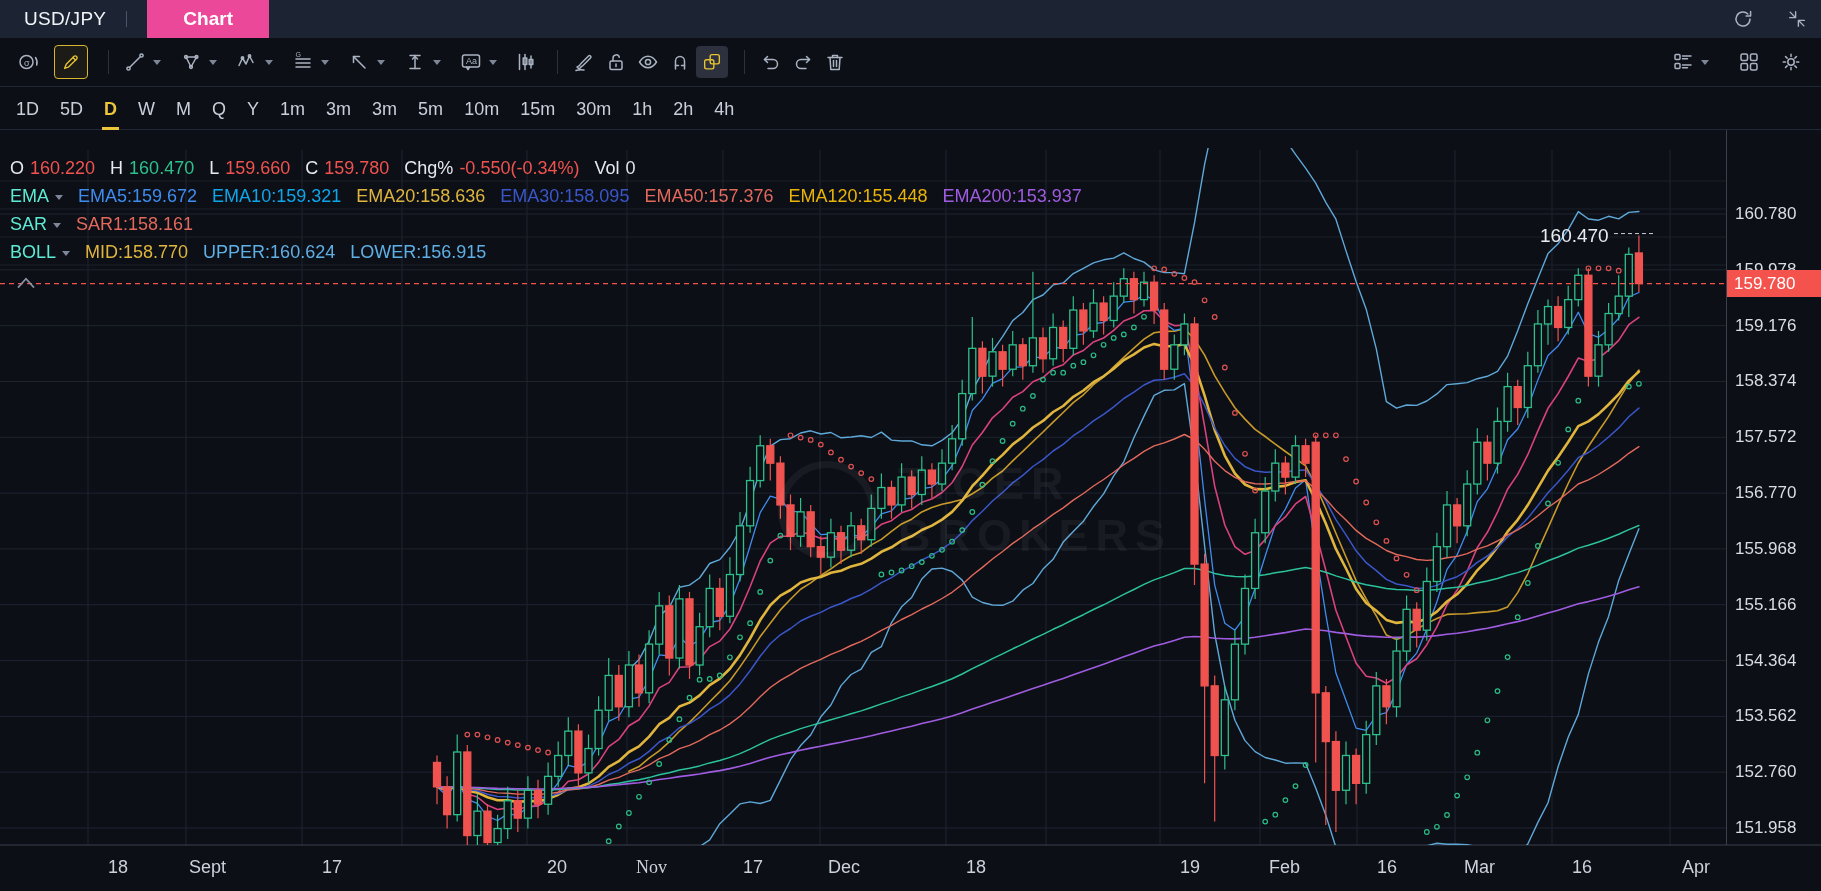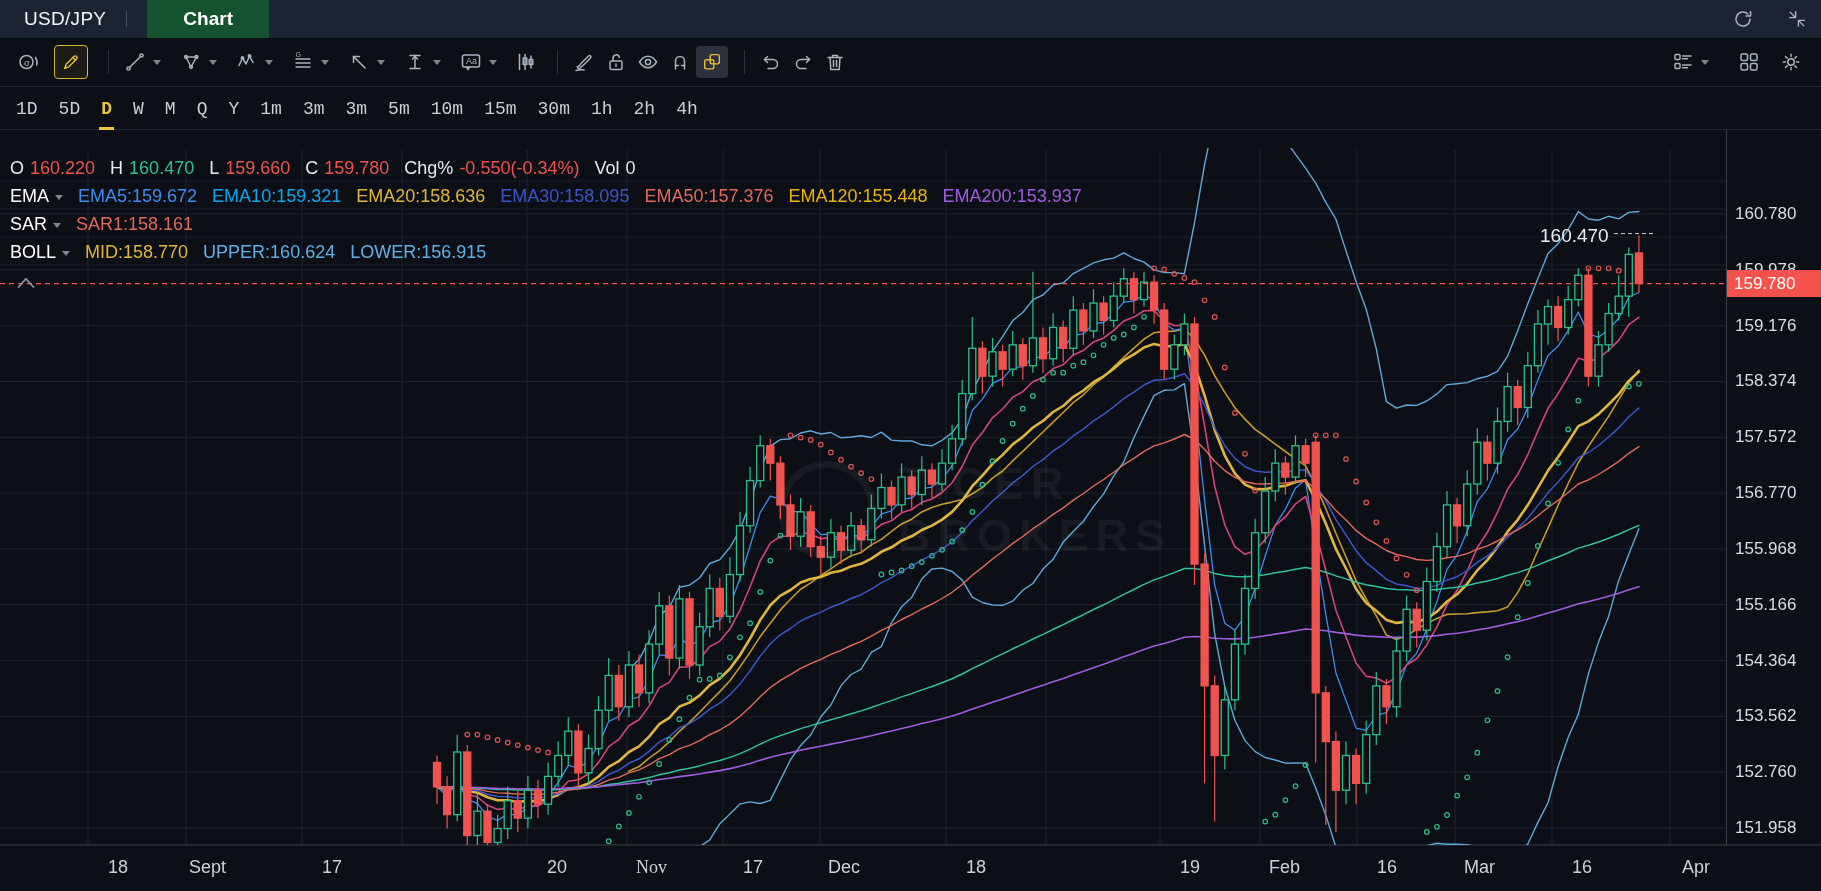--- a/index.html
+++ b/index.html
@@ -3,46 +3,46 @@
 <meta charset="utf-8">
 <style>
   html,body{margin:0;padding:0;background:#000;}
   .app{position:relative;width:1821px;height:891px;background:#0c0f16;overflow:hidden;
        font-family:"Liberation Sans",sans-serif;color:#dfe3ea;}
   
   .topbar{position:absolute;left:0;top:0;width:100%;height:38px;background:#1c2433;
           display:flex;align-items:center;}
   .symbol{padding-left:24px;font-size:19px;color:#f2f4f8;letter-spacing:.3px;cursor:pointer;}
   .tb-sep{width:1px;height:16px;background:#4a5468;margin:0 20px;}
-  .tab-active{height:38px;line-height:38px;padding:0 36px;background:#14532d;color:#ffffff;
+  .tab-active{height:38px;line-height:38px;padding:0 36px;background:#ec4899;color:#ffffff;
               font-weight:bold;font-size:19px;cursor:pointer;}
   .topbar-right{position:absolute;right:8px;top:0;height:38px;display:flex;align-items:center;gap:22px;}
   
   .toolbar{position:absolute;left:0;top:38px;width:100%;height:49px;background:#0c0f16;
            border-bottom:1px solid #1f2734;display:flex;align-items:center;padding-left:12px;box-sizing:border-box;}
   .icon-btn{display:flex;align-items:center;justify-content:center;width:32px;height:32px;cursor:pointer;border-radius:4px;}
   .tool-group{display:flex;align-items:center;margin-right:6px;}
   .tool-active-y{border:1.5px solid #d8b62e;background:rgba(216,182,46,.08);margin:0 10px;}
   .tool-active-dark{background:#2c313d;margin-right:6px;}
   .vdiv{width:1px;height:24px;background:#2a3140;margin:0 10px;}
   .caret{width:0;height:0;border-left:4px solid transparent;border-right:4px solid transparent;
          border-top:5px solid #7e8799;margin:0 8px 0 2px;cursor:pointer;}
   svg.ic{stroke:#aab3c2;fill:none;stroke-width:1.5;stroke-linecap:round;stroke-linejoin:round;}
   svg.ic text{stroke:none;fill:#aab3c2;}
   svg.ic.yellow{stroke:#e7c233;}
   .toolbar-right{position:absolute;right:14px;display:flex;align-items:center;gap:10px;}
   
   .tfrow{position:absolute;left:0;top:88px;width:100%;height:42px;border-bottom:1px solid #202839;
-         display:flex;align-items:center;padding-left:16px;gap:21px;box-sizing:border-box;font-size:18px;color:#c9cfda;font-family:Liberation Mono, monospace;}
+         display:flex;align-items:center;padding-left:16px;gap:21px;box-sizing:border-box;font-size:18px;color:#c9cfda;}
   .tf{position:relative;height:42px;line-height:42px;cursor:pointer;}
   .tf.active{color:#ebc53a;font-weight:bold;}
   .tf.active::after{content:"";position:absolute;left:-2px;right:-2px;bottom:0;height:3px;background:#ebc53a;}
   
   .leg-row{position:absolute;left:10px;display:flex;align-items:center;gap:15px;font-size:18px;z-index:6;}
-  .leg-label{color:#ffffff;display:flex;align-items:center;gap:6px;cursor:pointer;}
+  .leg-label{color:#5eead4;display:flex;align-items:center;gap:6px;cursor:pointer;}
   .leg-item{white-space:nowrap;}
   .q-label{color:#e6e9ee;margin-right:6px;}
   
   .price-axis{position:absolute;left:1726px;top:130px;width:95px;height:715px;border-left:1px solid #39414f;z-index:5;cursor:ns-resize;}
   .price-tick{position:absolute;left:8px;font-size:17px;color:#d9dde5;}
   .cur-tag{position:absolute;left:0;top:140px;width:95px;height:27px;background:#f4524d;color:#fff;
            font-size:17px;line-height:27px;padding-left:7px;box-sizing:border-box;z-index:7;}
   .time-axis{position:absolute;left:0;top:845px;width:1726px;height:40px;cursor:ew-resize;}
   .time-tick{position:absolute;top:12px;width:80px;margin-left:-40px;text-align:right;font-size:18px;color:#ccd1db;}
   

